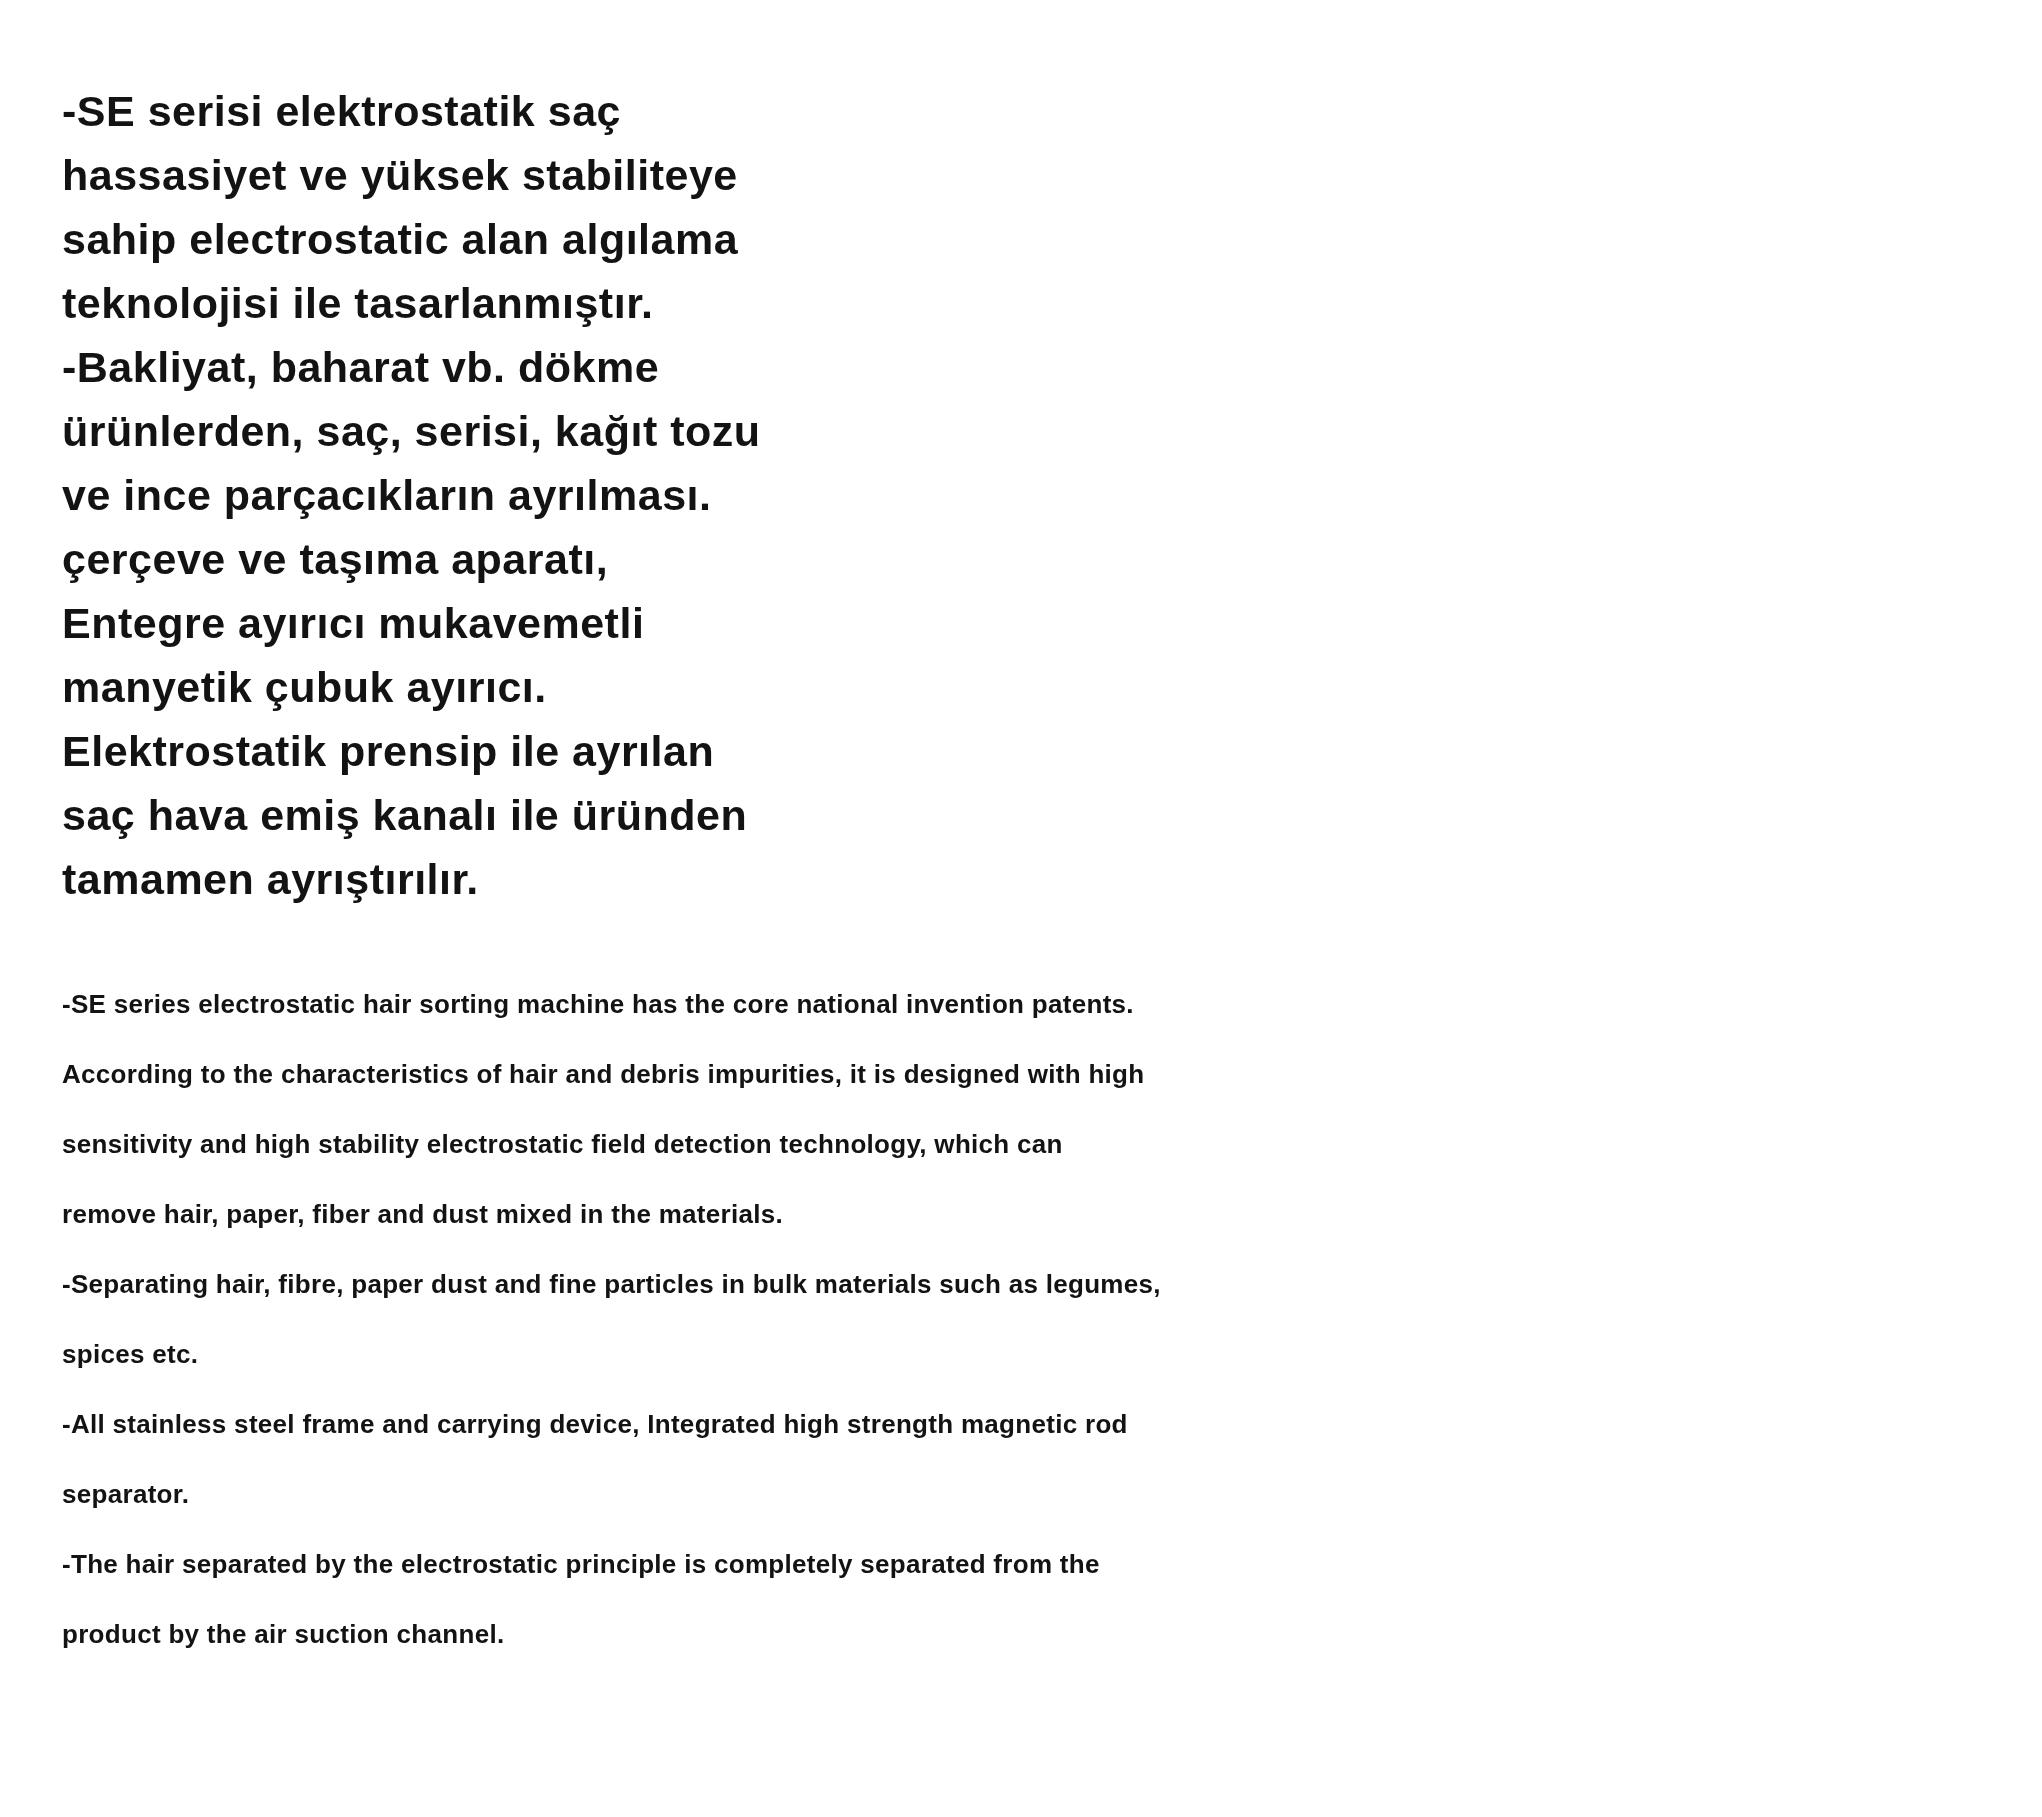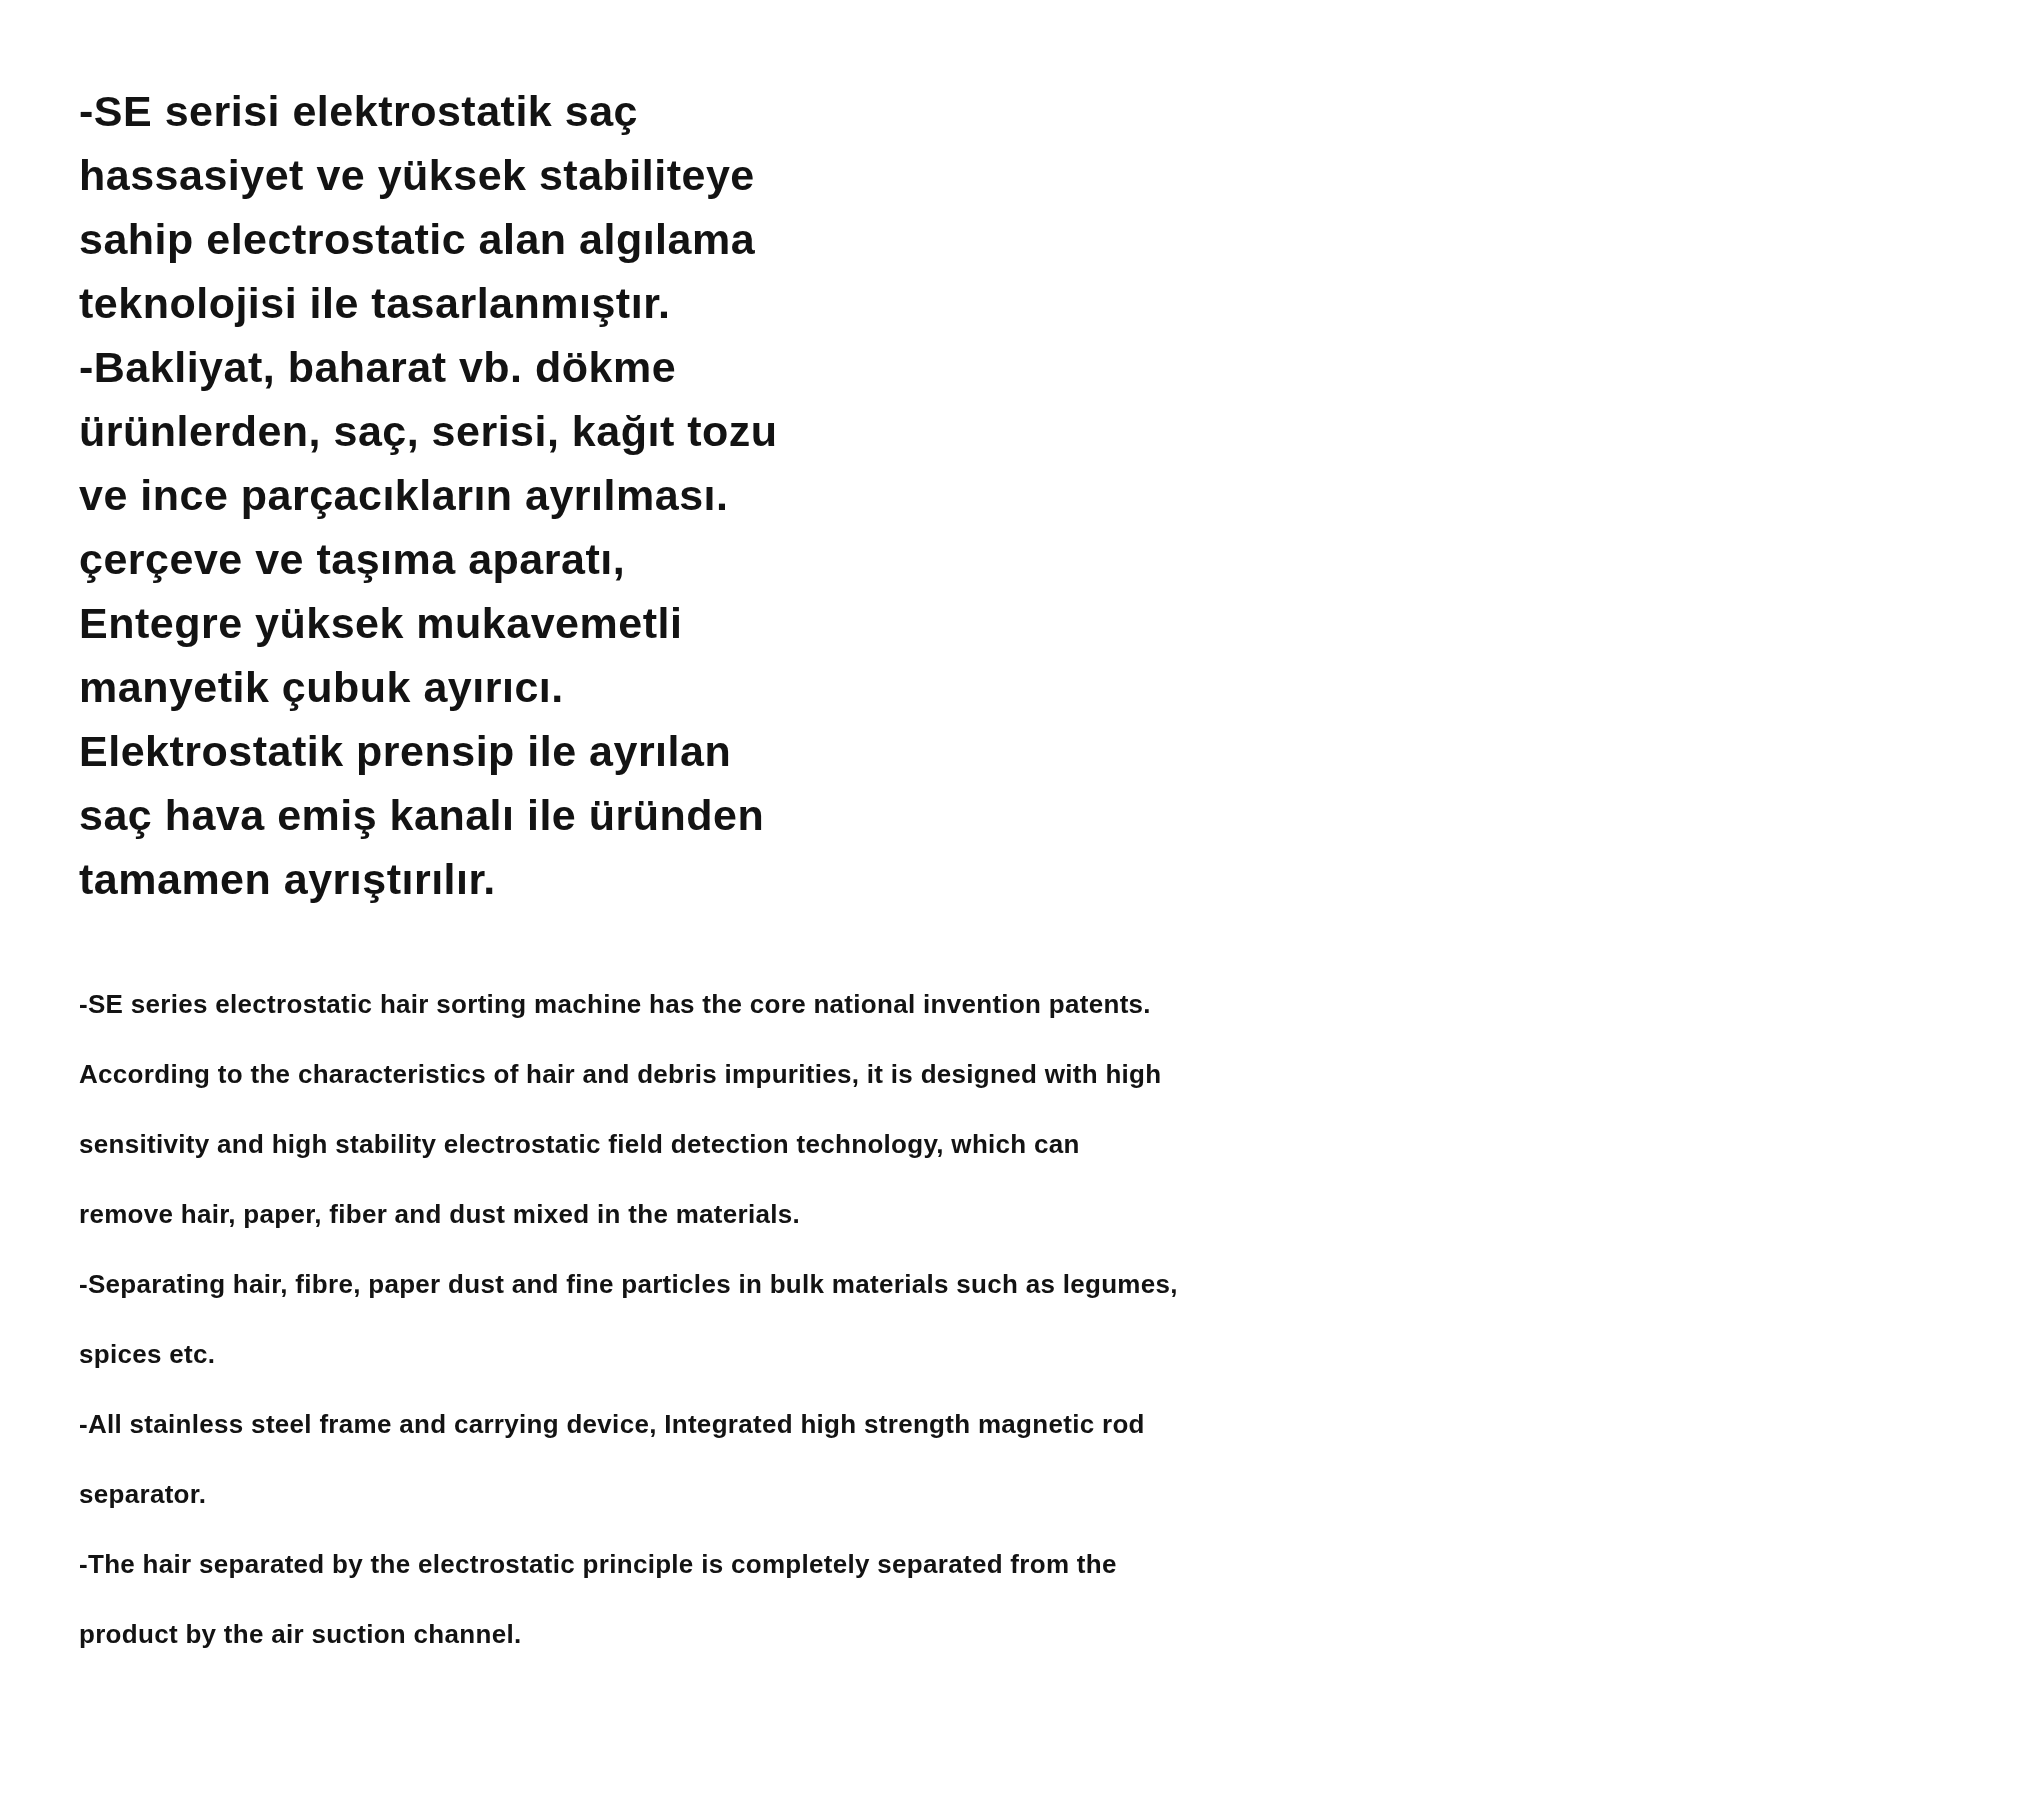--- a/index.html
+++ b/index.html
@@ -11,21 +11,20 @@
     width: 2043px;
     height: 1817px;
     overflow: hidden;
     font-family: "Liberation Sans", sans-serif;
     font-weight: 700;
     color: #131313;
   }
   main {
     padding: 79px 56px 0 62px;
     box-sizing: border-box;
-    margin-left: 17px;
   }
   section.tr-block {
     width: 890px;
     font-size: 43px;
     line-height: 64px;
     letter-spacing: 0.5px;
   }
   section.en-block {
     margin-top: 58px;
     width: 1920px;
@@ -43,21 +42,21 @@
 <main>
   <section class="tr-block">
       <div class="line">-SE serisi elektrostatik saç</div>
       <div class="line">hassasiyet ve yüksek stabiliteye</div>
       <div class="line">sahip electrostatic alan algılama</div>
       <div class="line">teknolojisi ile tasarlanmıştır.</div>
       <div class="line">-Bakliyat, baharat vb. dökme</div>
       <div class="line">ürünlerden, saç, serisi, kağıt tozu</div>
       <div class="line">ve ince parçacıkların ayrılması.</div>
       <div class="line">çerçeve ve taşıma aparatı,</div>
-      <div class="line">Entegre yüksek mukavemetli</div>
+      <div class="line">Entegre ayırıcı mukavemetli</div>
       <div class="line">manyetik çubuk ayırıcı.</div>
       <div class="line">Elektrostatik prensip ile ayrılan</div>
       <div class="line">saç hava emiş kanalı ile üründen</div>
       <div class="line">tamamen ayrıştırılır.</div>
     </section>
   <section class="en-block">
       <div class="line">-SE series electrostatic hair sorting machine has the core national invention patents.</div>
       <div class="line">According to the characteristics of hair and debris impurities, it is designed with high</div>
       <div class="line">sensitivity and high stability electrostatic field detection technology, which can</div>
       <div class="line">remove hair, paper, fiber and dust mixed in the materials.</div>

